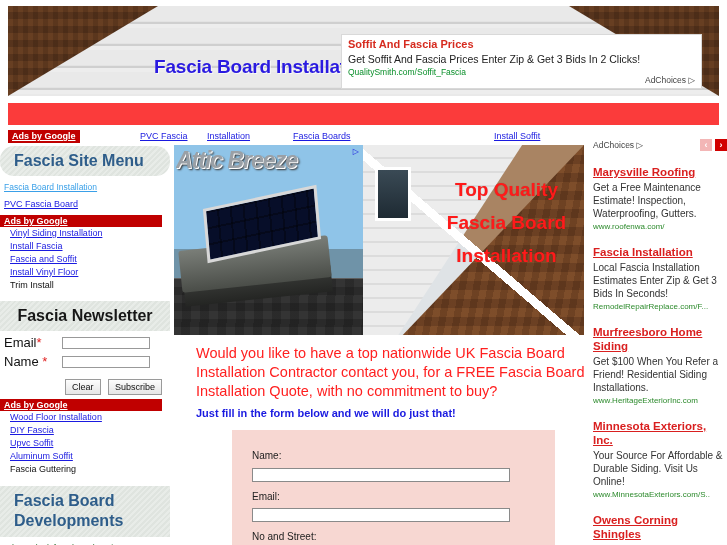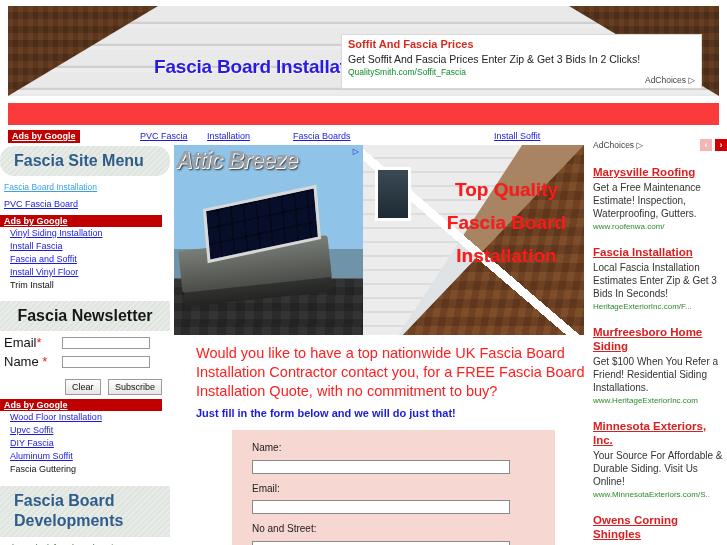--- a/index.html
+++ b/index.html
@@ -207,21 +207,21 @@
     color:#ff2020; font-size:14.5px; line-height:19px; font-weight:normal;
   }
   .lead-sub {
     position:absolute; left:196px; top:406px; width:390px;
     color:#1a1ae0; font-size:11px; line-height:14px; font-weight:bold;
   }
 
   
   .quote-form {
     position:absolute; left:232px; top:430px; width:323px; height:115px;
-    background:#f7d7d2; padding:12px 20px 0 20px; box-sizing:border-box;
+    background:#f7d7d2; padding:20px 20px 0 20px; box-sizing:border-box;
   }
   .qf-label { font-size:10px; color:#222; margin:0 0 3px 0; }
   .qf-input {
     width:258px; height:14px; background:#fff; border:1px solid #8a8a8a;
     box-sizing:border-box; margin-bottom:9px; font-size:10px;
   }
 
   
   .rightcol { position:absolute; left:593px; top:138px; width:134px; }
   .rc-top { display:flex; align-items:center; justify-content:space-between; height:14px; }
@@ -304,22 +304,22 @@
       <input class="nl-input" type="text" value="" style="">
     </div>
 
     <div class="nl-btns">
       <button class="nl-btn">Clear</button>
       <button class="nl-btn">Subscribe</button>
     </div>
 
     <span class="ads-bar">Ads by Google</span>
     <a class="ads-item" href="#">Wood Floor Installation</a>
+    <a class="ads-item" href="#">DIY Fascia</a>
     <a class="ads-item" href="#">Upvc Soffit</a>
-    <a class="ads-item" href="#">DIY Fascia</a>
     <a class="ads-item" href="#">Aluminum Soffit</a>
     <span class="ads-item nolink">Fascia Guttering</span>
 
     <div class="side-head" style="margin-top:10px;line-height:20px;">
       <div>Fascia Board</div>
       <div>Developments</div>
     </div>
 
     <div class="newsbox">
       <div class="news-item">
@@ -384,21 +384,21 @@
 
     <div class="rc-ad">
       <a class="rc-title" href="#">Marysville Roofing</a>
       <div class="rc-desc">Get a Free Maintenance Estimate! Inspection, Waterproofing, Gutters.</div>
       <div class="rc-url">www.roofenwa.com/</div>
     </div>
 
     <div class="rc-ad">
       <a class="rc-title" href="#">Fascia Installation</a>
       <div class="rc-desc">Local Fascia Installation Estimates Enter Zip &amp; Get 3 Bids In Seconds!</div>
-      <div class="rc-url">HeritageExteriorInc.com/F...</div>
+      <div class="rc-url">RemodelRepairReplace.com/F...</div>
     </div>
 
     <div class="rc-ad">
       <a class="rc-title" href="#">Murfreesboro Home Siding</a>
       <div class="rc-desc">Get $100 When You Refer a Friend! Residential Siding Installations.</div>
       <div class="rc-url">www.HeritageExteriorInc.com</div>
     </div>
 
     <div class="rc-ad">
       <a class="rc-title" href="#">Minnesota Exteriors, Inc.</a>

